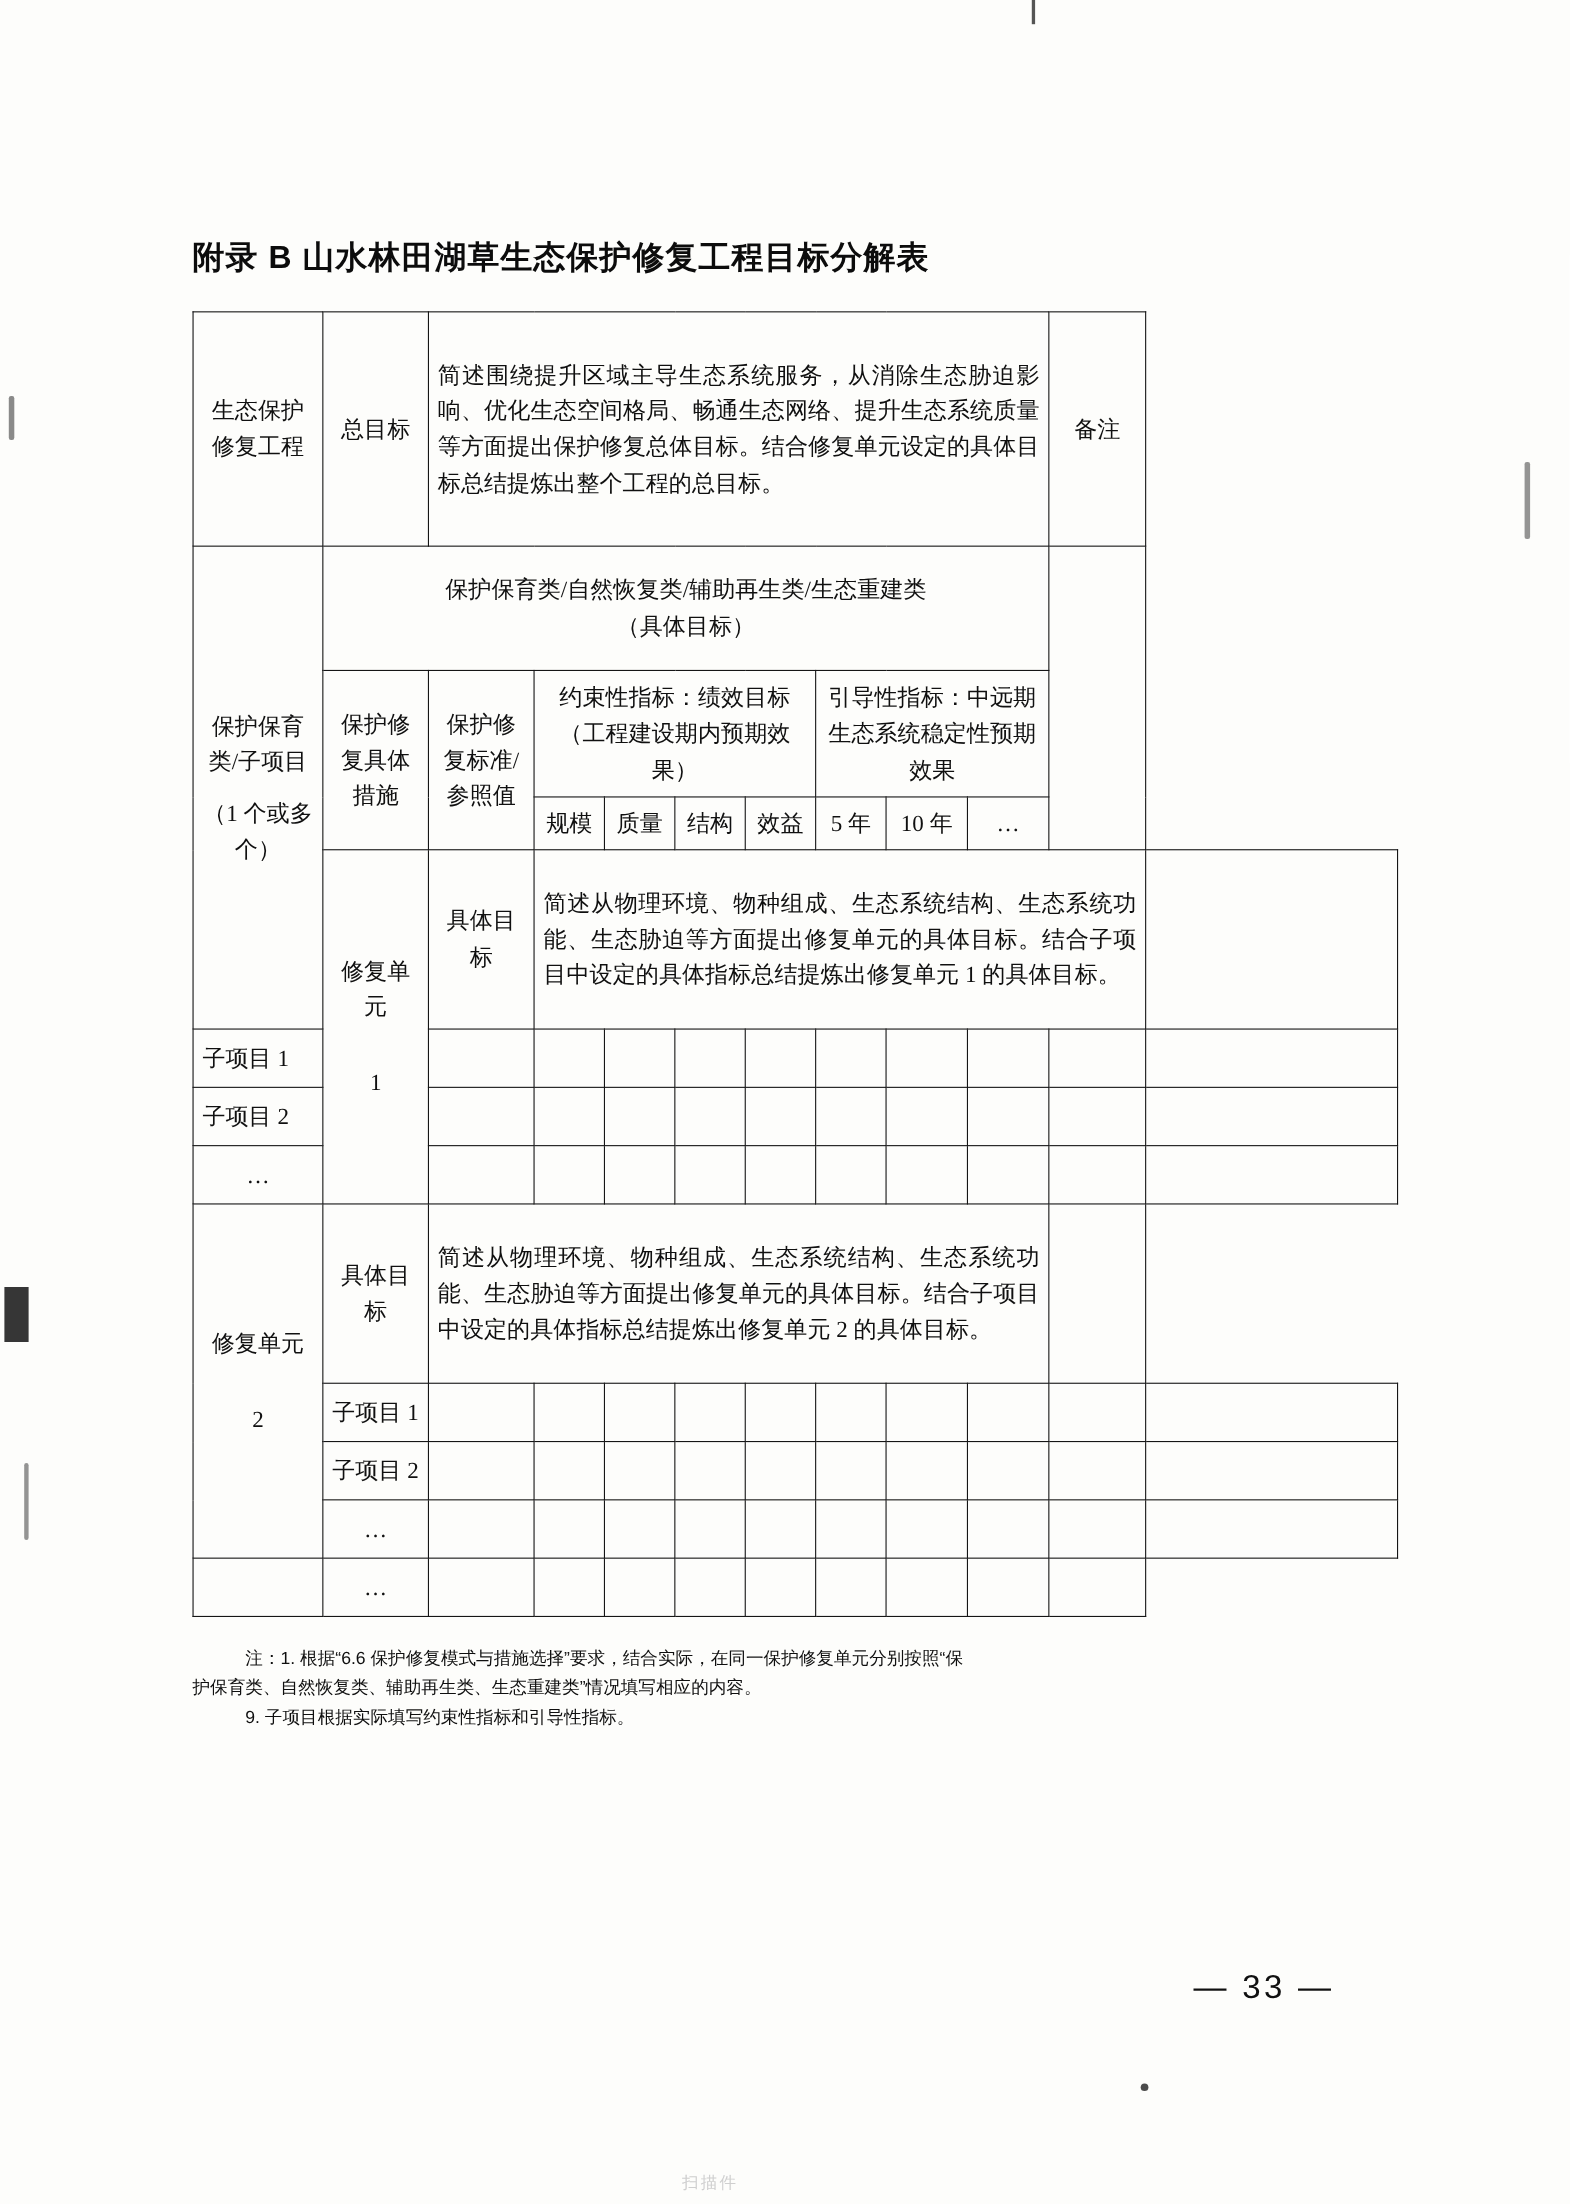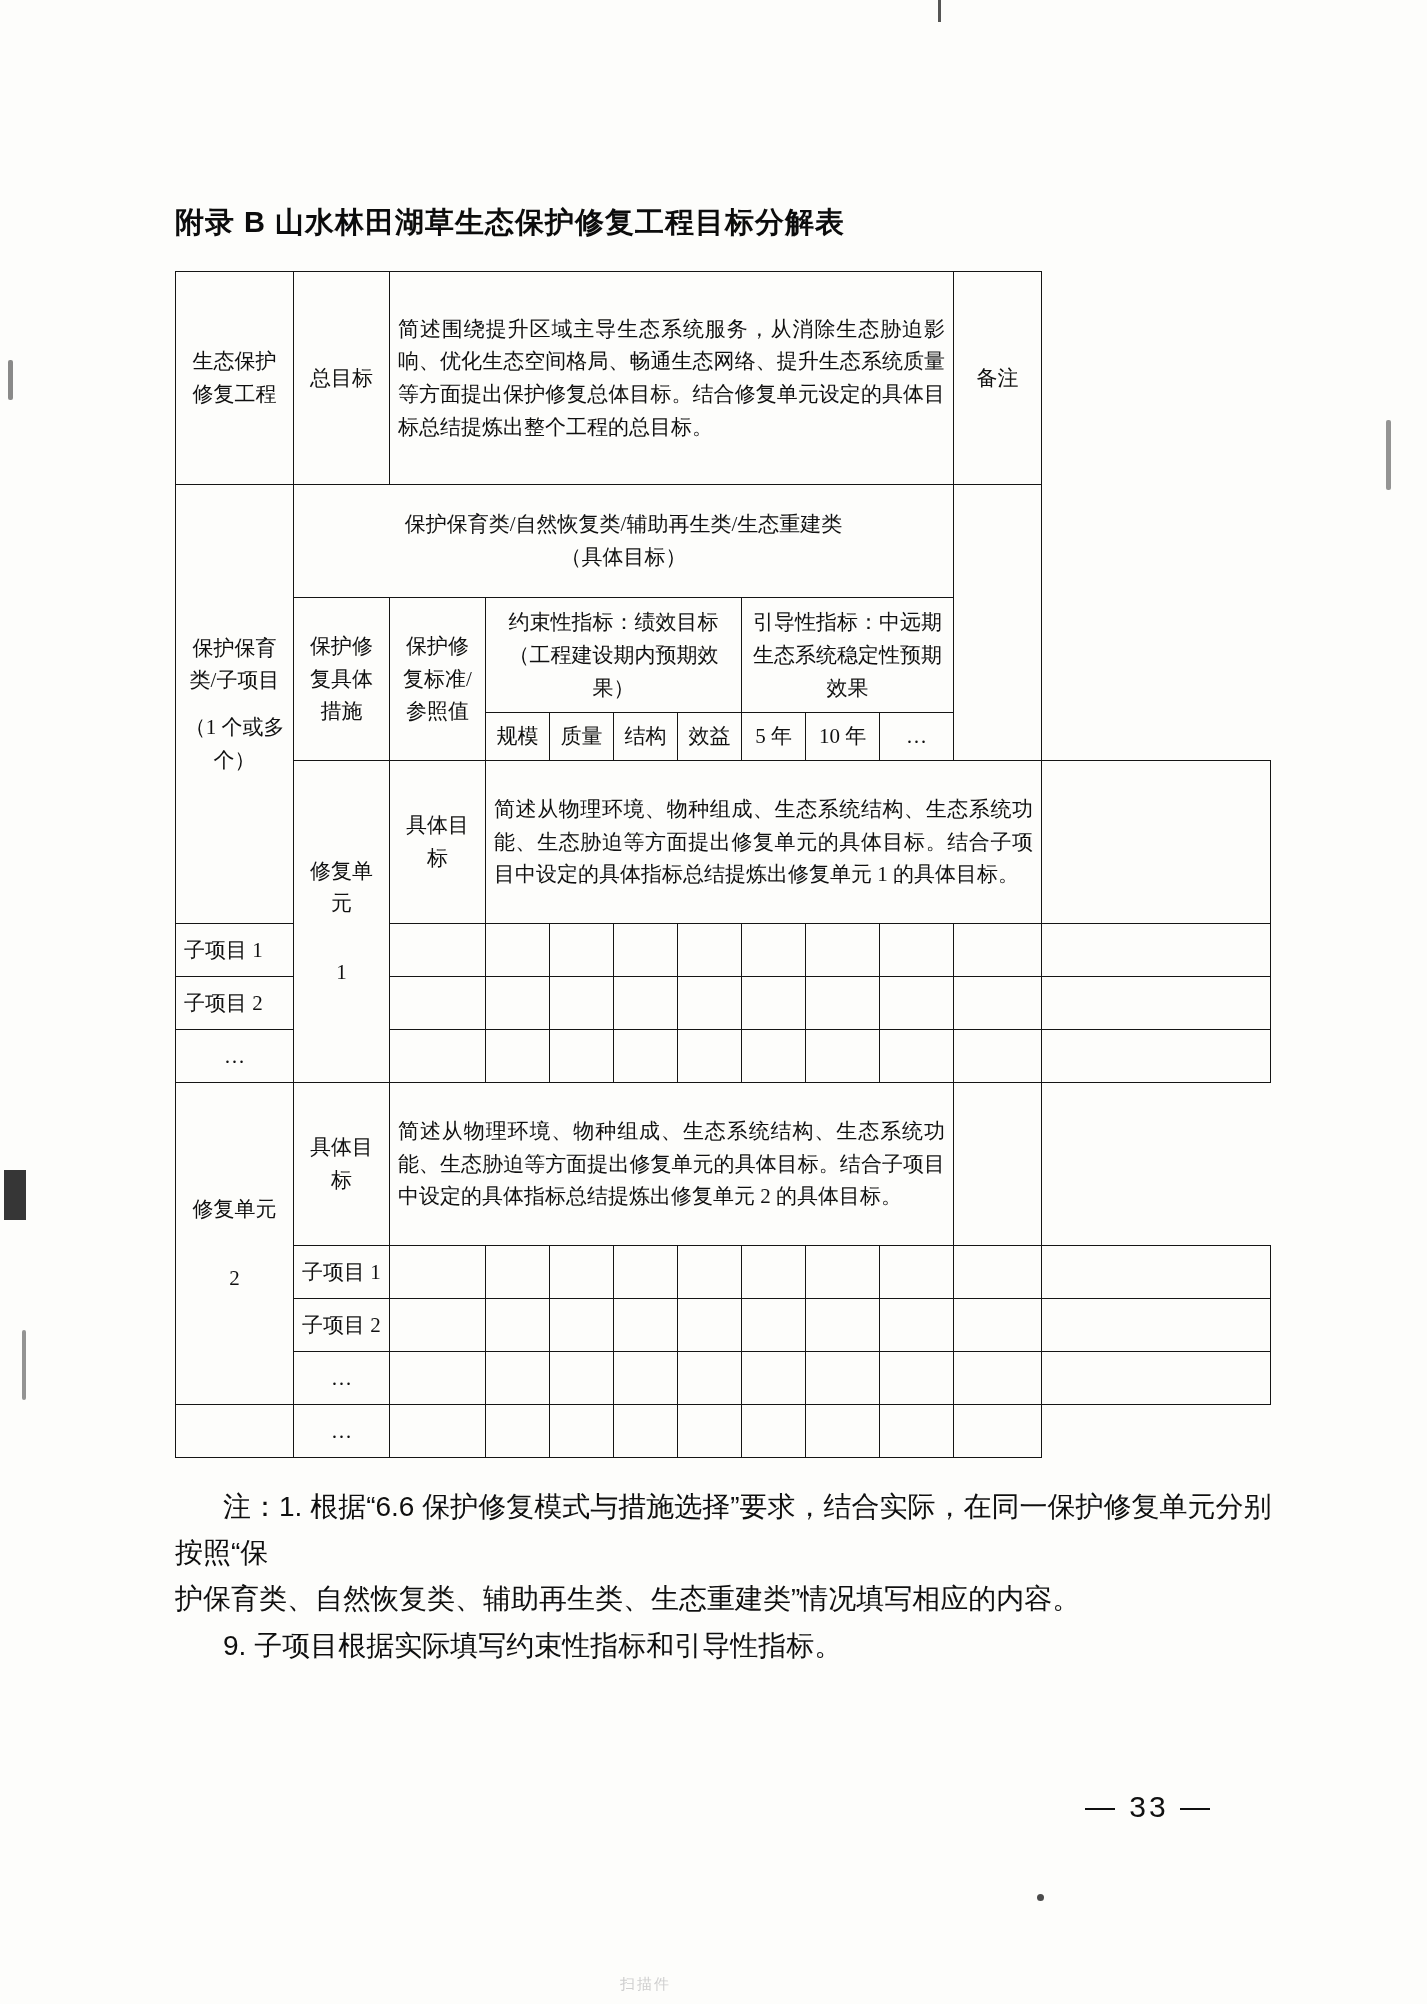--- a/index.html
+++ b/index.html
@@ -30,21 +30,21 @@
   .mark-top { left: 938px; top: 0px; width: 3px; height: 22px; opacity: .8; }
   .mark-left-1 { left: 8px; top: 360px; width: 5px; height: 40px; opacity: .55; border-radius: 2px;}
   .mark-left-2 { left: 4px; top: 1170px; width: 22px; height: 50px; opacity: .95; }
   .mark-left-3 { left: 22px; top: 1330px; width: 4px; height: 70px; opacity: .5; border-radius:2px;}
   .mark-right-1 { left: 1386px; top: 420px; width: 5px; height: 70px; opacity: .5; border-radius:2px;}
   .mark-bottom-dot { left: 1037px; top: 1894px; width: 7px; height: 7px; border-radius: 50%; opacity: .85;}
 
   .content {
     position: absolute;
     left: 175px;
-    top: 203px;
+    top: 215px;
     width: 1100px;
   }
   .doc-title {
     font-family: "Liberation Sans", "DejaVu Sans", sans-serif;
     font-weight: bold;
     font-size: 29px;
     letter-spacing: 1px;
     margin-bottom: 28px;
     color: #0c0c0c;
   }
@@ -63,21 +63,21 @@
   }
   td.c { text-align: center; }
   td.j { text-align: justify; text-align-last: left; }
   td.pad-lr { padding-left: 14px; padding-right: 14px; }
   .big-para { font-size: 21.5px; line-height: 1.75; }
   .small-lbl { font-size: 21px; }
   .blank-row td { height: 40px; }
   .note {
     margin-top: 26px;
     font-family: "Liberation Sans", "DejaVu Sans", sans-serif;
-    font-size: 28px;
+    font-size: 16px;
     line-height: 1.65;
     color: #0f0f0f;
   }
   .note p { margin: 0; }
   .note .indent1 { text-indent: 48px; }
   .note .indent2 { text-indent: 48px; }
   .page-number {
     position: absolute;
     left: 1085px;
     top: 1790px;

